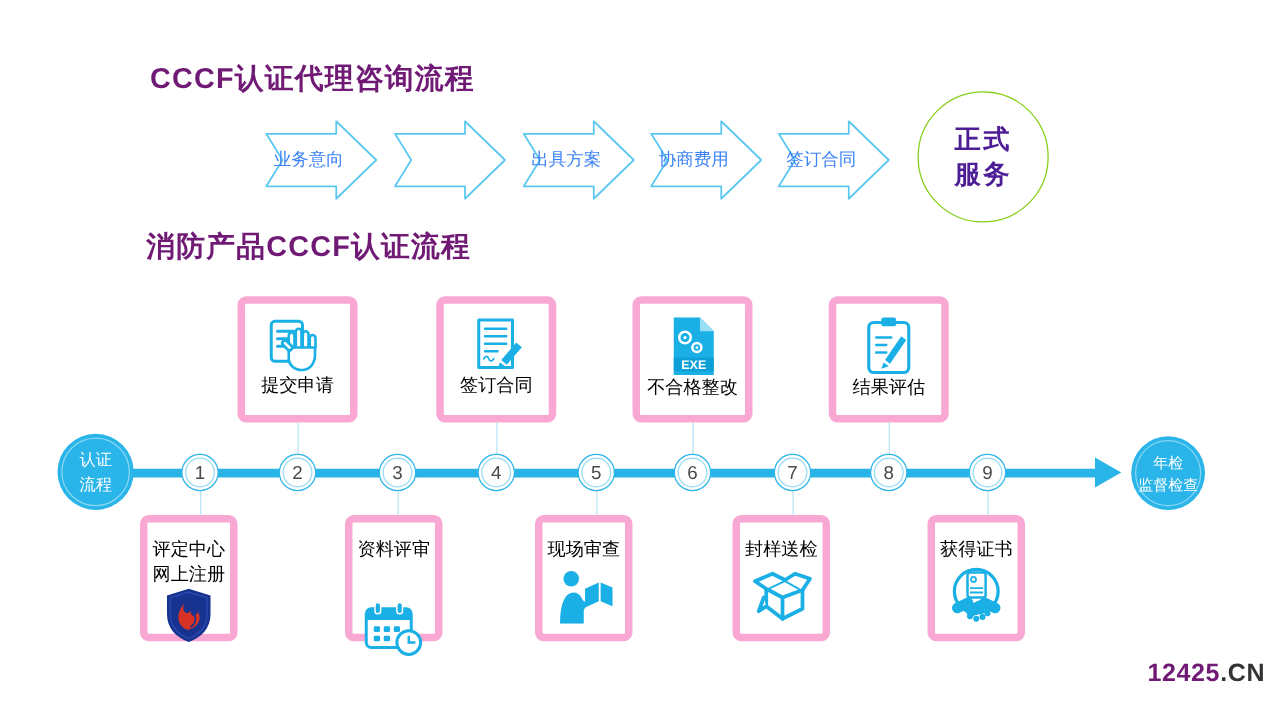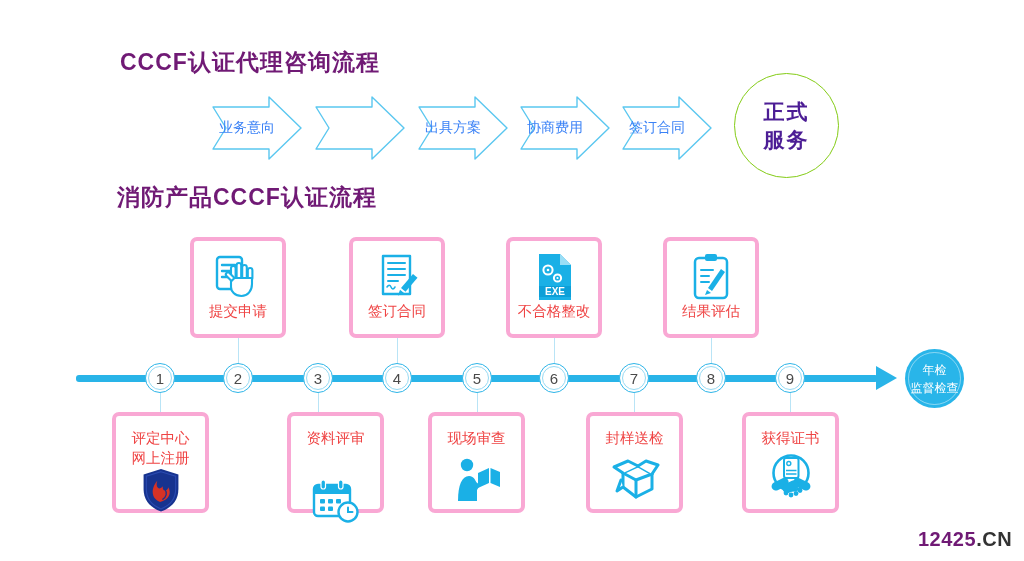--- a/index.html
+++ b/index.html
@@ -24,25 +24,25 @@
   .solidc { position:absolute; border-radius:50%; background:#29b5e9; color:#ffffff; display:flex; align-items:center; justify-content:center; text-align:center; white-space:pre-line; }
   .solidc::after { content:""; position:absolute; inset:3px; border:1px solid rgba(255,255,255,.45); border-radius:50%; }
   .startc { left:46px; top:347px; width:61px; height:61px; font-size:13px; line-height:1.5; }
   .endc { left:905px; top:349px; width:59px; height:59px; font-size:12px; line-height:1.5; }
 
   .numc { position:absolute; top:363px; width:30px; height:30px; border-radius:50%; background:#ffffff; border:1px solid #2eb5e8; display:flex; align-items:center; justify-content:center; }
   .numc .inner { width:24px; height:24px; border-radius:50%; border:1px solid #96daf3; display:flex; align-items:center; justify-content:center; font-size:15px; color:#4a4a4a; }
 
   .vline { position:absolute; width:1px; background:#b9e4f6; }
 
-  .box { position:absolute; width:96px; height:101px; background:#ffffff; border:4px solid #f9a8d4; border-radius:7px; display:flex; flex-direction:column; align-items:center; }
-  .box .label { font-size:14.5px; color:#ef4444; text-align:center; white-space:pre-line; line-height:1.35; }
+  .box { position:absolute; width:96px; height:101px; background:#ffffff; border:6px solid #f9a8d4; border-radius:7px; display:flex; flex-direction:column; align-items:center; }
+  .box .label { font-size:14.5px; color:#000000; text-align:center; white-space:pre-line; line-height:1.35; }
   .box.upper .icon { margin-top:10px; height:54px; display:flex; align-items:center; justify-content:center; }
   .box.upper .label { margin-top:auto; margin-bottom:12px; }
-  .box.lower { top:412px; width:97px; }
+  .box.lower { top:412px; width:78px; }
   .box.lower .label { margin-top:13px; }
   .box.lower .icon { margin-top:auto; margin-bottom:8px; display:flex; align-items:flex-end; justify-content:center; }
 
   .brand { position:absolute; left:918px; top:528px; font-size:20px; font-weight:700; letter-spacing:0.5px; white-space:nowrap; }
   .brand .num { color:#701a75; }
   .brand .tld { color:#333333; }
 </style>
 </head>
 <body>
 
@@ -162,20 +162,22 @@
 
   <div class="vline" style="left:160px; top:393px; height:19px;"></div>
   <div class="vline" style="left:318px; top:393px; height:19px;"></div>
   <div class="vline" style="left:477px; top:393px; height:19px;"></div>
   <div class="vline" style="left:634px; top:393px; height:19px;"></div>
   <div class="vline" style="left:790px; top:393px; height:19px;"></div>
 
   <div class="tline"></div>
   <div class="tline-head"></div>
 
+  <div class="solidc startc">认证
+流程</div>
   <div class="solidc endc">年检
 监督检查</div>
 
   <div class="numc" style="left:145px;">
       <span class="inner">1</span>
     </div>
   <div class="numc" style="left:223px;">
       <span class="inner">2</span>
     </div>
   <div class="numc" style="left:303px;">
@@ -206,21 +208,21 @@
     <span class="icon">
       <svg width="42" height="44" viewBox="0 0 44 48">
         <path d="M22,1 L41,7 V23 C41,35.5 33.5,43.5 22,47.5 C10.5,43.5 3,35.5 3,23 V7 Z" fill="#17338f"></path>
         <path d="M22,4 L38,9 V23 C38,34 31.5,41 22,44.7 C12.5,41 6,34 6,23 V9 Z" fill="none" stroke="#2a4ab0" stroke-width="1.2"></path>
         <path d="M21,37 C12,34 10,23 18,14 C15.5,21 20,25 24,20 C23,26 29,26 30,21 C34,28 30,35 21,37 Z" fill="#d63226"></path>
         <path d="M23.5,34.5 C28,32 29,27 26.5,23.5" fill="none" stroke="#17338f" stroke-width="1.4"></path>
       </svg>
     </span>
   </div>
 
-  <div class="box lower" style="left:287px;gap:29px;">
+  <div class="box lower" style="left:276px;gap:29px;">
     <span class="label">资料评审</span>
     <span class="icon">
       <svg width="48" height="46" viewBox="0 0 48 46">
         <rect x="2" y="7" width="36" height="31" rx="4" fill="#ffffff" stroke="#1ab0e6" stroke-width="2.4"></rect>
         <path d="M2,11 a4,4 0 0 1 4,-4 h28 a4,4 0 0 1 4,4 v5 h-36 z" fill="#1ab0e6"></path>
         <rect x="9" y="2" width="4.5" height="9" rx="2.2" fill="#1ab0e6" stroke="#ffffff" stroke-width="1.2"></rect>
         <rect x="26.5" y="2" width="4.5" height="9" rx="2.2" fill="#1ab0e6" stroke="#ffffff" stroke-width="1.2"></rect>
         <g fill="#1ab0e6">
           <rect x="8" y="21" width="5" height="4.5" rx="1"></rect>
           <rect x="16" y="21" width="5" height="4.5" rx="1"></rect>

